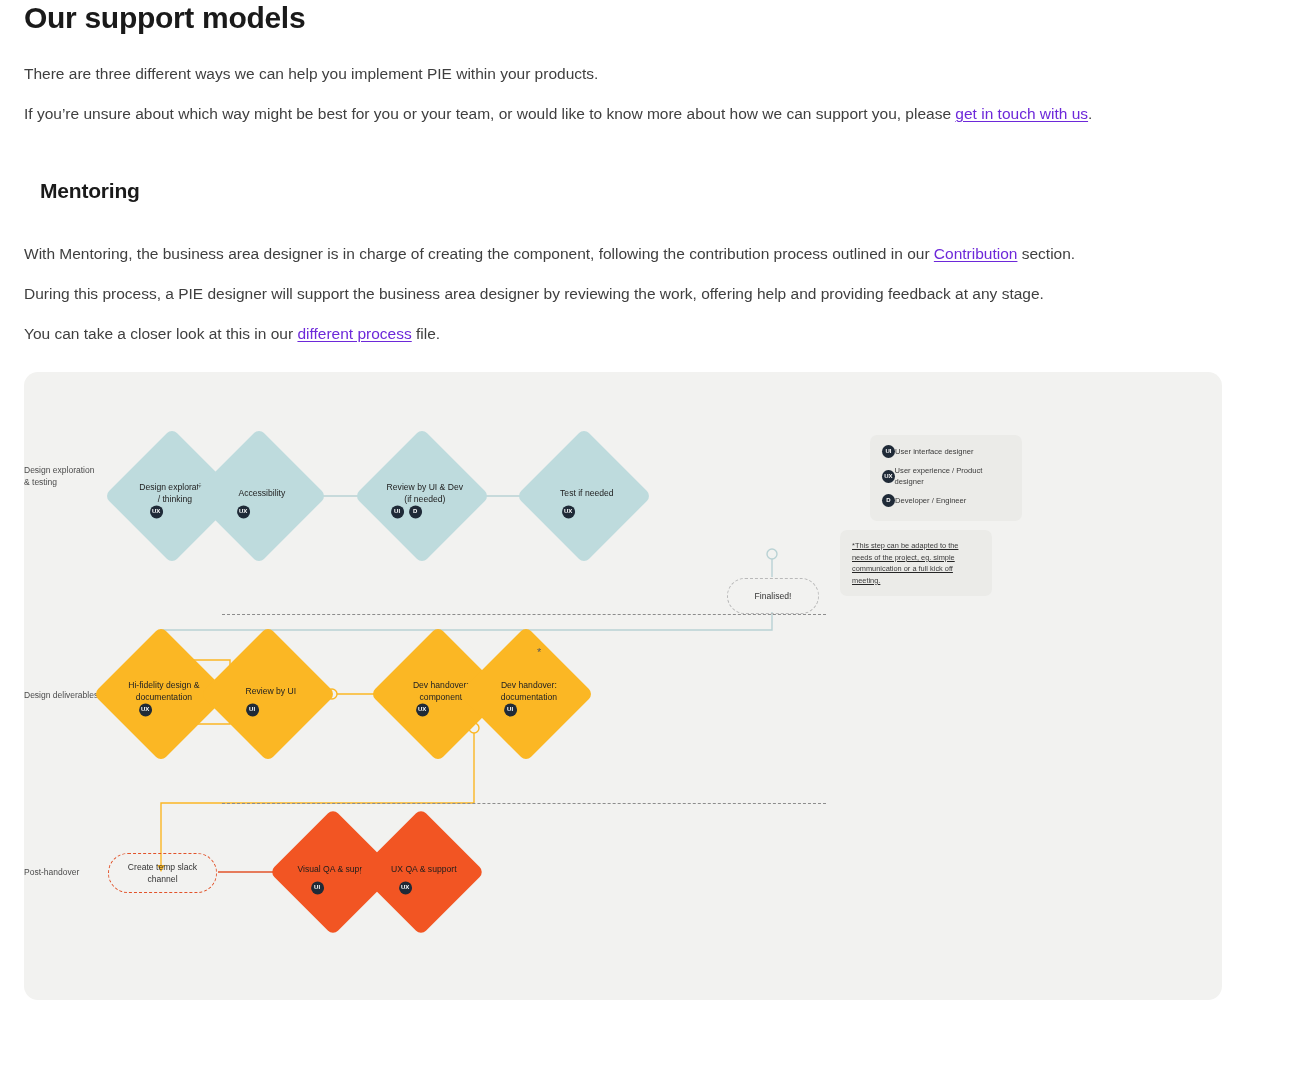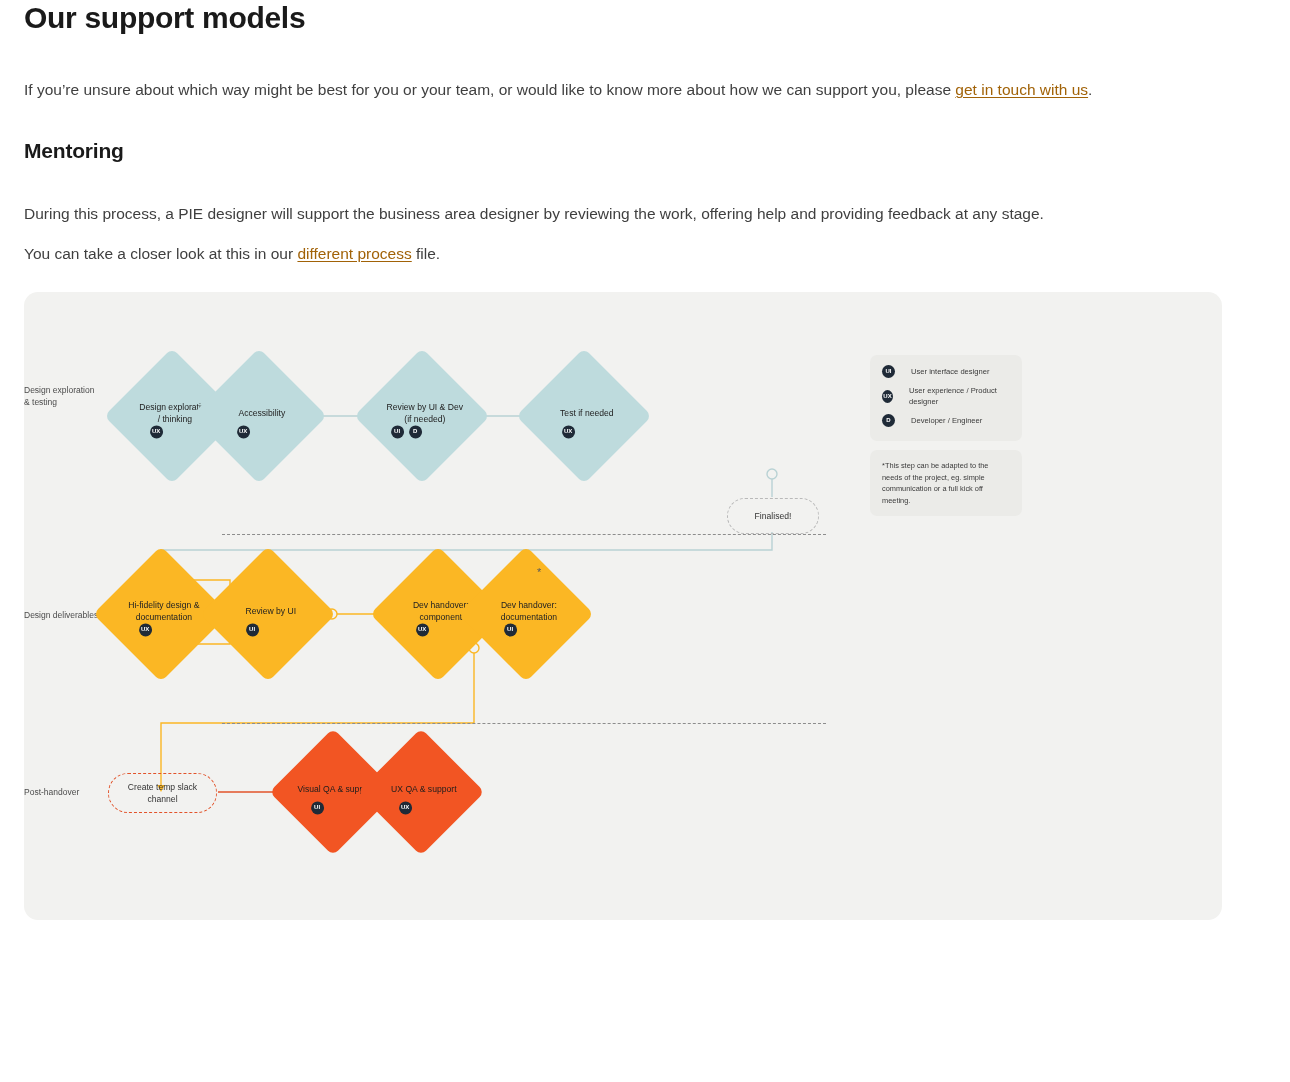--- a/index.html
+++ b/index.html
@@ -31,31 +31,31 @@
     letter-spacing: -0.3px;
     margin: 0;
     padding-top: 0;
     color: #1a1a1a;
   }
   h2.section-title {
     font-size: 21px;
     line-height: 26px;
     font-weight: 700;
     letter-spacing: -0.2px;
-    margin: 0;
+    margin: 16px;
     color: #1a1a1a;
   }
   p.body-text {
     font-size: 15.5px;
     line-height: 24px;
     color: #3f3f3f;
     margin: 0;
   }
   a.inline-link {
-    color: #a16207;
+    color: #6d28d9;
     text-decoration: underline;
     text-underline-offset: 2px;
   }
   .sp-1 { height: 26px; }
   .sp-2 { height: 16px; }
   .sp-3 { height: 36px; }
   .sp-4 { height: 22px; }
   .sp-5 { height: 16px; }
   .sp-6 { height: 16px; }
   .sp-7 { height: 26px; }
@@ -167,21 +167,21 @@
   
   .legend-card {
     position: absolute;
     background: #ebebe8;
     border-radius: 7px;
     padding: 10px 12px;
   }
   .legend-row {
     display: flex;
     align-items: center;
-    gap: 16px;
+    gap: 0;
     margin-bottom: 7px;
   }
   .legend-row:last-child { margin-bottom: 4px; }
   .legend-text {
     font-size: 7.6px;
     line-height: 11px;
     color: #3a3a3a;
   }
   .note-text {
     font-size: 7.4px;
@@ -203,25 +203,27 @@
   }
 </style>
 </head>
 <body>
 
 <div class="page">
 
   <div class="content">
     <h1 class="page-title">Our support models</h1>
     <div class="sp-1"></div>
+    <p class="body-text"><span>There are three different ways we can help you implement PIE within your products.</span></p>
     <div class="sp-2"></div>
     <p class="body-text"><span>If you’re unsure about which way might be best for you or your team, or would like to know more about how we can support you, please </span><a class="inline-link" href="#">get in touch with us</a><span>.</span></p>
     <div class="sp-3"></div>
     <h2 class="section-title">Mentoring</h2>
     <div class="sp-4"></div>
+    <p class="body-text"><span>With Mentoring, the business area designer is in charge of creating the component, following the contribution process outlined in our </span><a class="inline-link" href="#">Contribution</a><span> section.</span></p>
     <div class="sp-5"></div>
     <p class="body-text"><span>During this process, a PIE designer will support the business area designer by reviewing the work, offering help and providing feedback at any stage.</span></p>
     <div class="sp-6"></div>
     <p class="body-text"><span>You can take a closer look at this in our </span><a class="inline-link" href="#">different process</a><span> file.</span></p>
     <div class="sp-7"></div>
   </div>
 
   <figure class="figure">
     <div class="diagram-box">
 
@@ -389,21 +391,21 @@
         <div class="legend-row">
           <div class="badge">UX</div>
           <div class="legend-text">User experience / Product designer</div>
         </div>
         <div class="legend-row">
           <div class="badge">D</div>
           <div class="legend-text">Developer / Engineer</div>
         </div>
       </div>
 
-      <div class="legend-card" style="left:846px; top:158px; width:128px;">
+      <div class="legend-card" style="left:816px; top:158px; width:128px;text-decoration:underline;">
         <div class="note-text">*This step can be adapted to the needs of the project, eg. simple communication or a full kick off meeting.</div>
       </div>
 
     </div>
 
   </figure>
 
 </div>
 
 </body></html>

